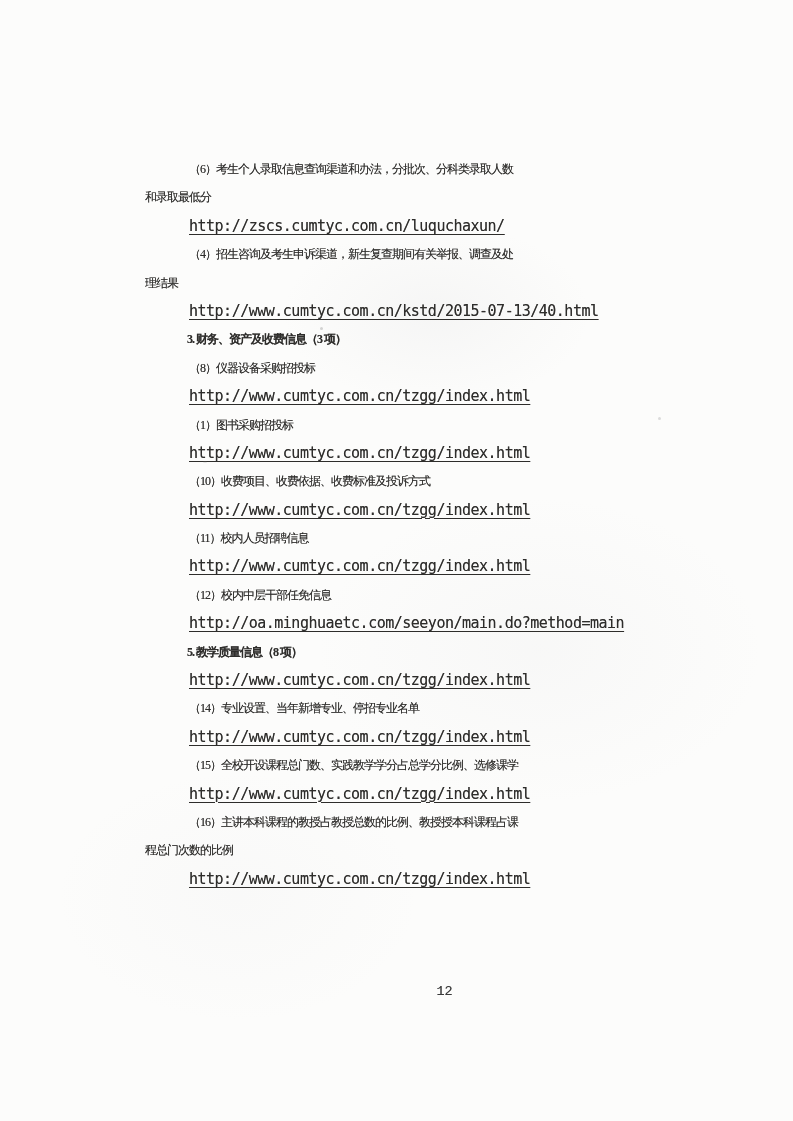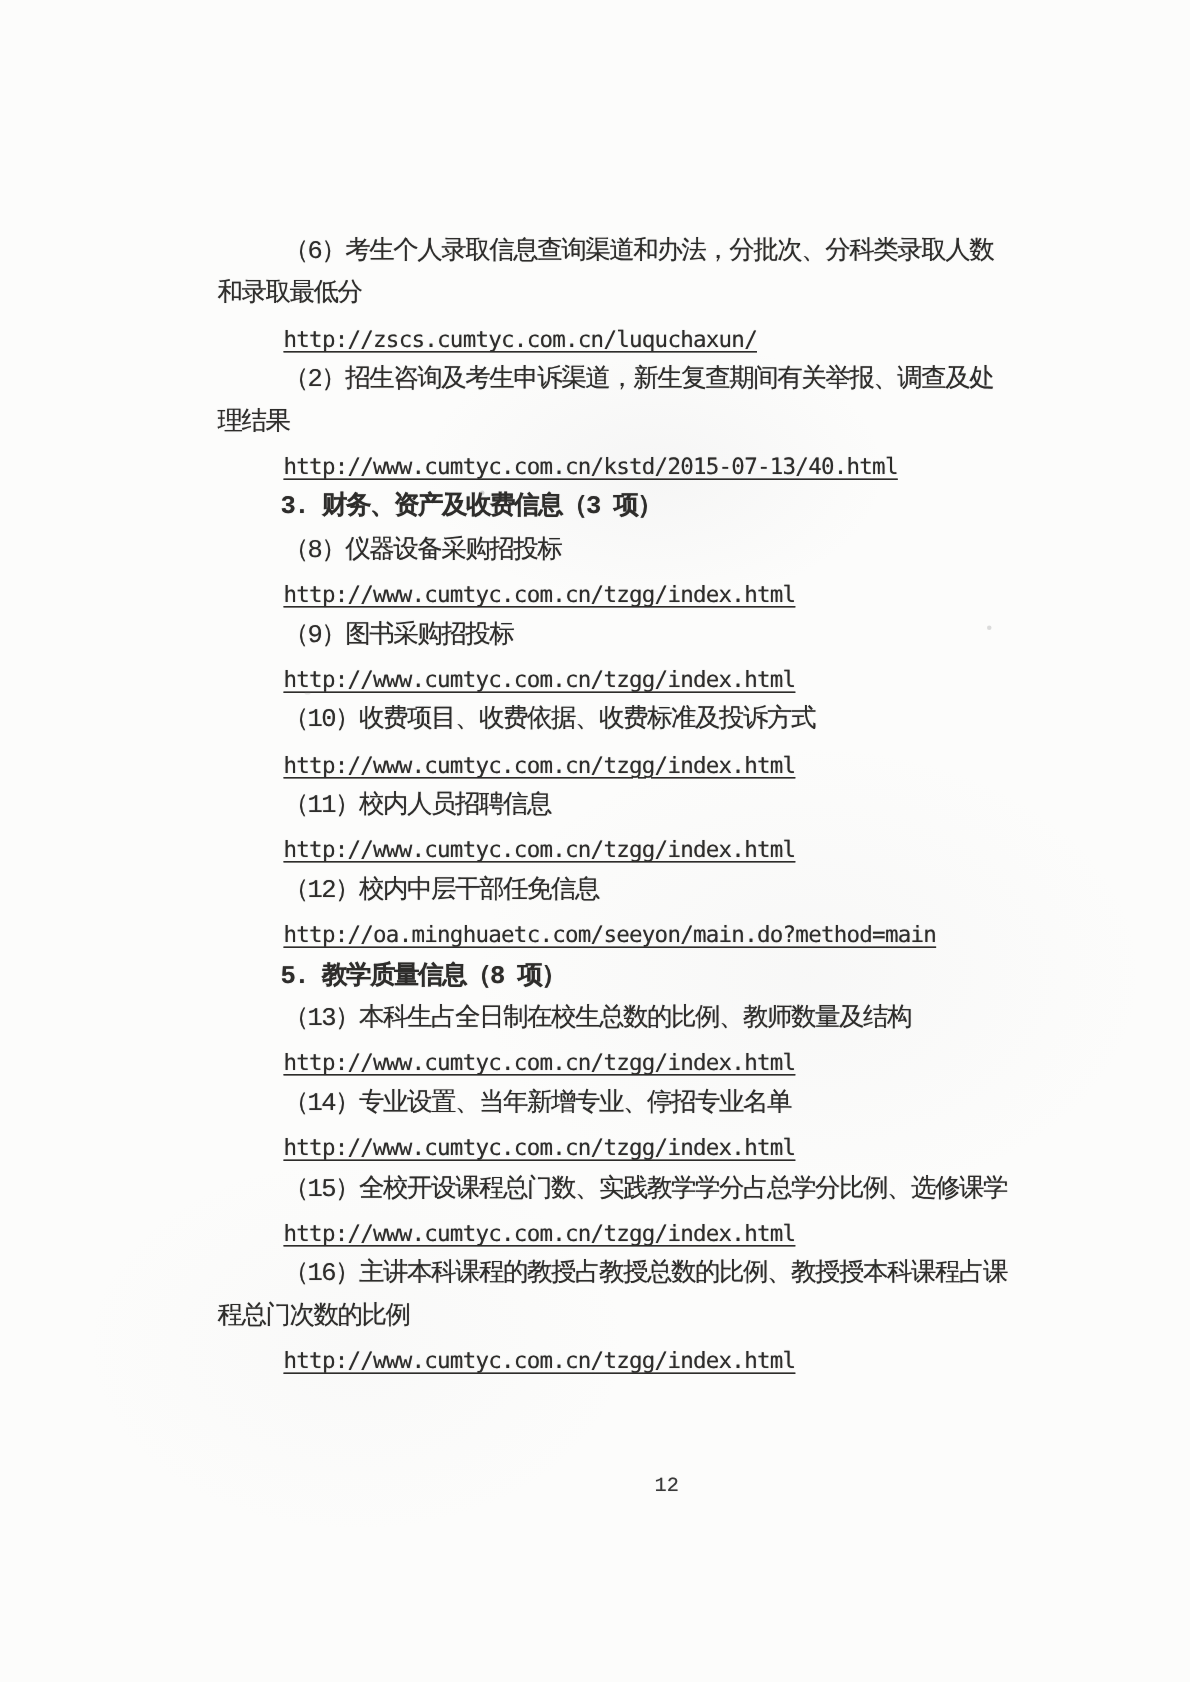--- a/index.html
+++ b/index.html
@@ -23,24 +23,23 @@
   .content {
     position: absolute;
     left: 145px;
     top: 155px;
     width: 520px;
   }
   .line {
     height: 28.4px;
     line-height: 28.4px;
     white-space: nowrap;
-    font-size: 17px;
+    font-size: 12px;
     letter-spacing: -1px;
     text-shadow: 0 0 0.6px rgba(40,40,40,0.55);
-    font-family: Liberation Mono, monospace;
   }
   .indent { padding-left: 44px; }
   .heading {
     font-weight: 700;
     padding-left: 42px;
   }
   .url {
     font-family: "DejaVu Sans Mono", monospace;
     font-size: 15px;
     letter-spacing: -0.5px;
@@ -68,36 +67,35 @@
   }
 </style>
 </head>
 <body>
 
 <div class="page">
   <div class="content" id="content">
       <div class="line entry indent">（6）考生个人录取信息查询渠道和办法，分批次、分科类录取人数</div>
       <div class="line entry">和录取最低分</div>
       <div class="line url">http://zscs.cumtyc.com.cn/luquchaxun/</div>
-      <div class="line entry indent">（2）招生咨询及考生申诉渠道，新生复查期间有关举报、调查及处</div>
+      <div class="line entry indent">（4）招生咨询及考生申诉渠道，新生复查期间有关举报、调查及处</div>
       <div class="line entry">理结果</div>
       <div class="line url">http://www.cumtyc.com.cn/kstd/2015-07-13/40.html</div>
       <div class="line heading">3. 财务、资产及收费信息（3 项）</div>
       <div class="line entry indent">（8）仪器设备采购招投标</div>
       <div class="line url">http://www.cumtyc.com.cn/tzgg/index.html</div>
-      <div class="line entry indent">（9）图书采购招投标</div>
+      <div class="line entry indent">（1）图书采购招投标</div>
       <div class="line url">http://www.cumtyc.com.cn/tzgg/index.html</div>
       <div class="line entry indent">（10）收费项目、收费依据、收费标准及投诉方式</div>
       <div class="line url">http://www.cumtyc.com.cn/tzgg/index.html</div>
       <div class="line entry indent">（11）校内人员招聘信息</div>
       <div class="line url">http://www.cumtyc.com.cn/tzgg/index.html</div>
       <div class="line entry indent">（12）校内中层干部任免信息</div>
       <div class="line url">http://oa.minghuaetc.com/seeyon/main.do?method=main</div>
       <div class="line heading">5. 教学质量信息（8 项）</div>
-      <div class="line entry indent">（13）本科生占全日制在校生总数的比例、教师数量及结构</div>
       <div class="line url">http://www.cumtyc.com.cn/tzgg/index.html</div>
       <div class="line entry indent">（14）专业设置、当年新增专业、停招专业名单</div>
       <div class="line url">http://www.cumtyc.com.cn/tzgg/index.html</div>
       <div class="line entry indent">（15）全校开设课程总门数、实践教学学分占总学分比例、选修课学</div>
       <div class="line url">http://www.cumtyc.com.cn/tzgg/index.html</div>
       <div class="line entry indent">（16）主讲本科课程的教授占教授总数的比例、教授授本科课程占课</div>
       <div class="line entry">程总门次数的比例</div>
       <div class="line url">http://www.cumtyc.com.cn/tzgg/index.html</div>
     </div>
   <div class="page-number">12</div>

